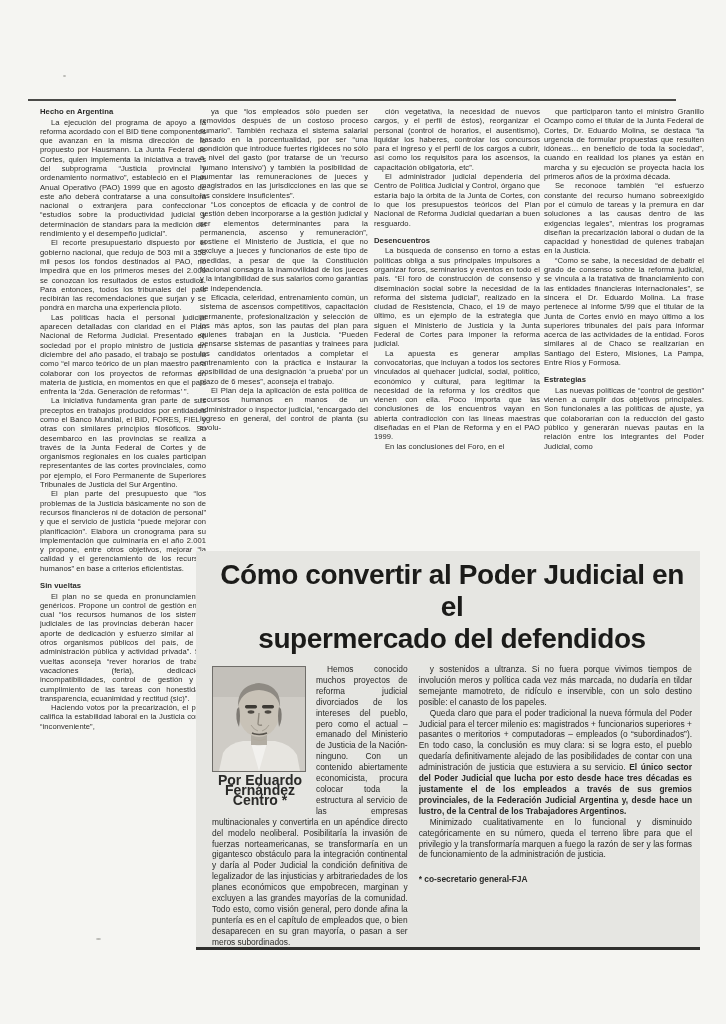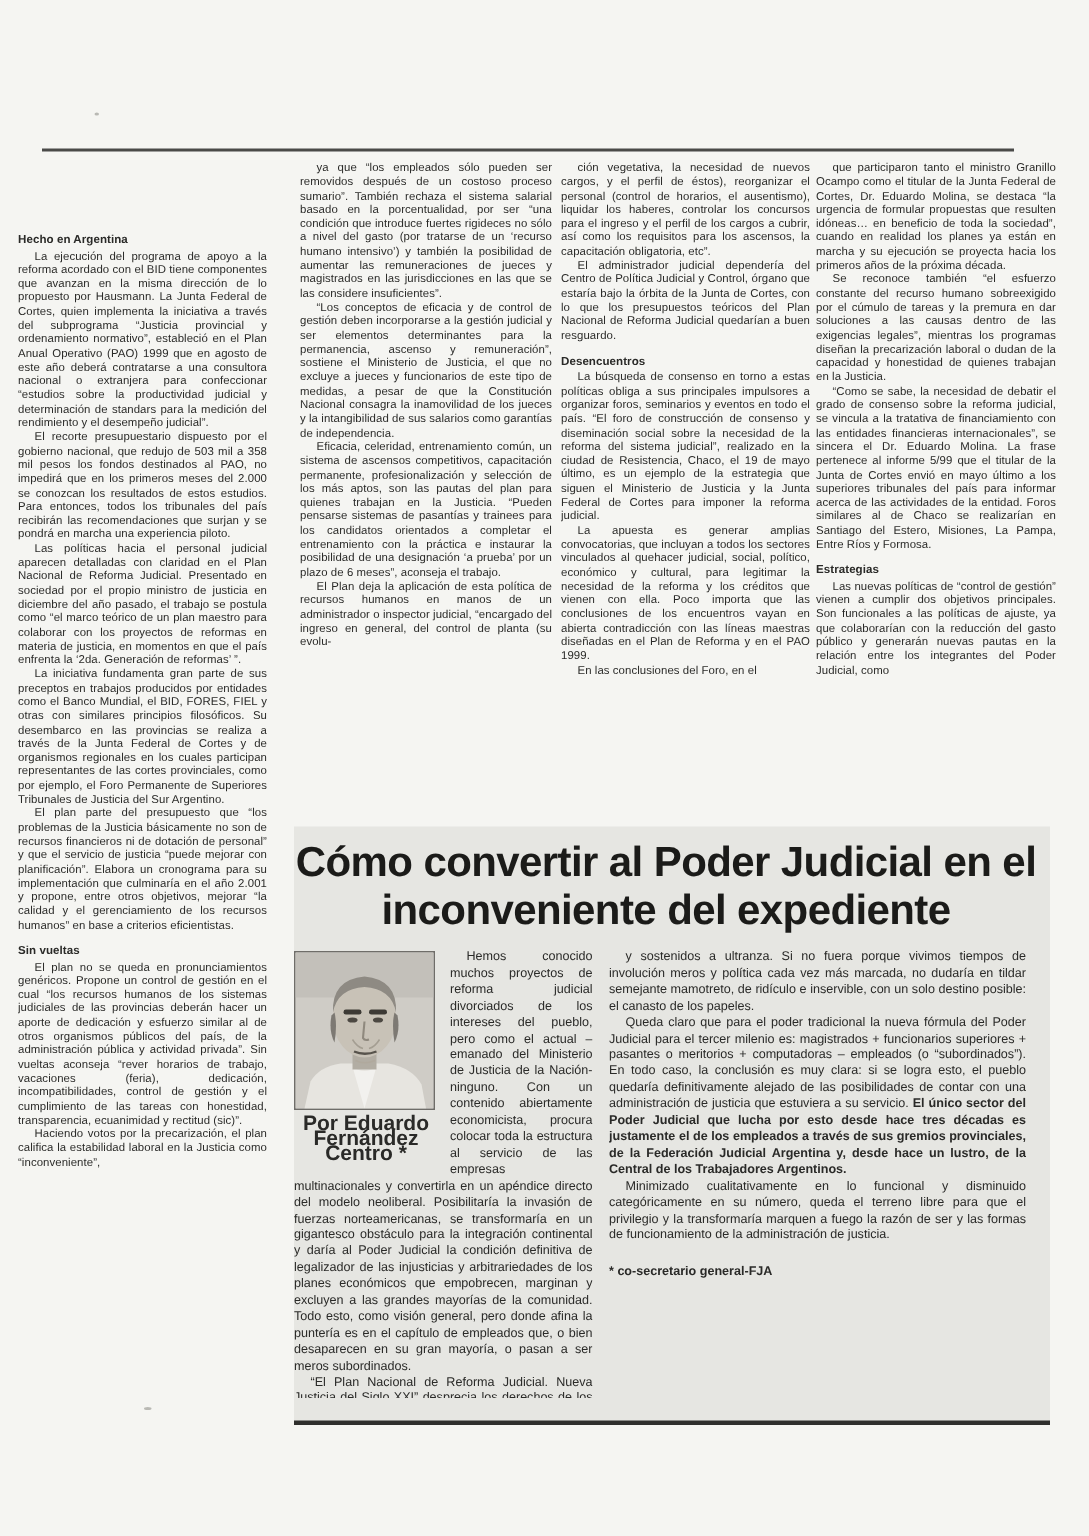--- a/index.html
+++ b/index.html
@@ -29,31 +29,31 @@
     text-align:justify;
     overflow:hidden;
     letter-spacing:0.05px;
   }
   .col p{margin:0;text-indent:11px;}
   .subhead{
     font-weight:bold;font-size:7.7px;line-height:9.5px;
     margin:8px 0 1px 0;text-align:left;
   }
   .col > .subhead:first-child{margin-top:0;}
-  .col1{left:12px;width:166px;height:796px;margin-top:48px;}
+  .col1{left:40px;width:166px;height:796px;}
   .col2{left:200px;width:168px;height:446px;}
   .col3{left:374px;width:166px;height:446px;}
   .col4{left:544px;width:160px;height:446px;}
   
   .feature-box{
     position:absolute;left:196px;top:551px;width:504px;height:399px;
     background:var(--box);
     border-bottom:3px solid #2f2f2d;
     box-sizing:border-box;
-    padding:6px 8px 4px 0;
+    padding:6px 8px 4px 16px;
     overflow:hidden;
   }
   .headline{
     margin:2px 0 9px 0;
     text-align:center;
     font-size:28px;line-height:32px;
     font-weight:bold;
     letter-spacing:-0.4px;
     color:#1b1b19;
   }
@@ -125,21 +125,21 @@
     </div>
   <div class="col col4">
       <p>que participaron tanto el ministro Granillo Ocampo como el titular de la Junta Federal de Cortes, Dr. Eduardo Molina, se destaca “la urgencia de formular propuestas que resulten idóneas… en beneficio de toda la sociedad”, cuando en realidad los planes ya están en marcha y su ejecución se proyecta hacia los primeros años de la próxima década.</p>
       <p>Se reconoce también “el esfuerzo constante del recurso humano sobreexigido por el cúmulo de tareas y la premura en dar soluciones a las causas dentro de las exigencias legales”, mientras los programas diseñan la precarización laboral o dudan de la capacidad y honestidad de quienes trabajan en la Justicia.</p>
       <p>“Como se sabe, la necesidad de debatir el grado de consenso sobre la reforma judicial, se vincula a la tratativa de financiamiento con las entidades financieras internacionales”, se sincera el Dr. Eduardo Molina. La frase pertenece al informe 5/99 que el titular de la Junta de Cortes envió en mayo último a los superiores tribunales del país para informar acerca de las actividades de la entidad. Foros similares al de Chaco se realizarían en Santiago del Estero, Misiones, La Pampa, Entre Ríos y Formosa.</p>
       <div class="subhead">Estrategias</div>
       <p>Las nuevas políticas de “control de gestión” vienen a cumplir dos objetivos principales. Son funcionales a las políticas de ajuste, ya que colaborarían con la reducción del gasto público y generarán nuevas pautas en la relación entre los integrantes del Poder Judicial, como</p>
     </div>
 
   <div class="feature-box">
-    <h1 class="headline"><span>Cómo convertir al Poder Judicial en el</span><br><span>inconveniente del expediente</span></h1>
+    <h1 class="headline"><span>Cómo convertir al Poder Judicial en el</span><br><span>supermercado del defendidos</span></h1>
 
     <div class="feature-body">
       <div class="f-col f-left">
         <div class="photo-block">
           <div class="photo">
             <svg viewBox="0 0 92 104" xmlns="http://www.w3.org/2000/svg">
               <rect x="0" y="0" width="92" height="104" fill="#cfccc6"></rect>
               <rect x="0" y="0" width="92" height="30" fill="#c3c0ba"></rect>
 
               <path d="M6 104 L10 86 Q16 76 30 74 L62 74 Q78 77 84 88 L87 104 Z" fill="#e7e5e0"></path>

